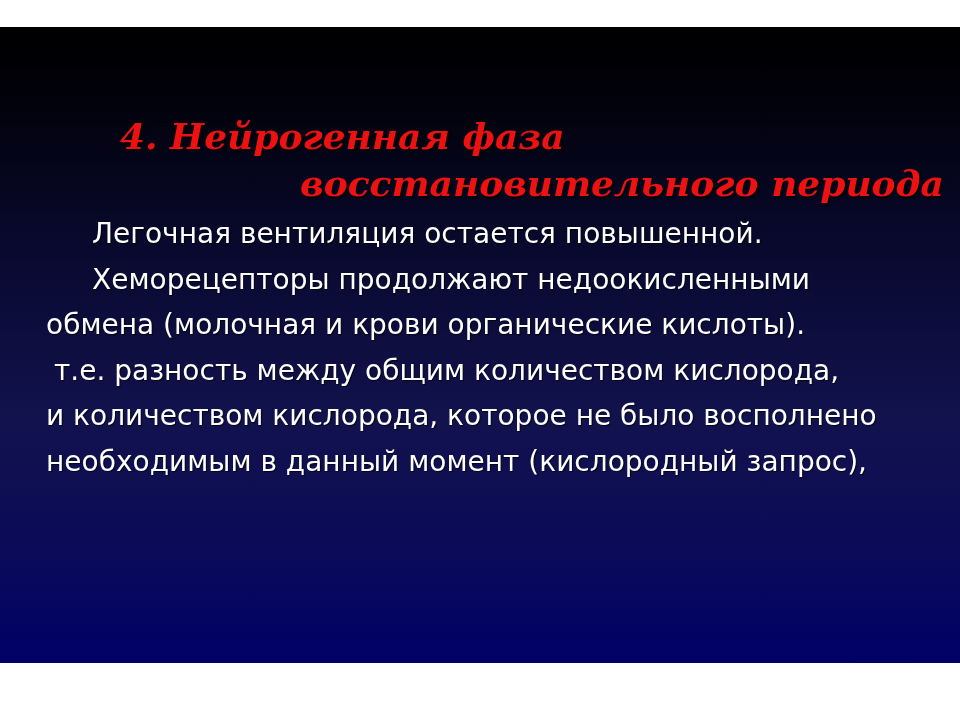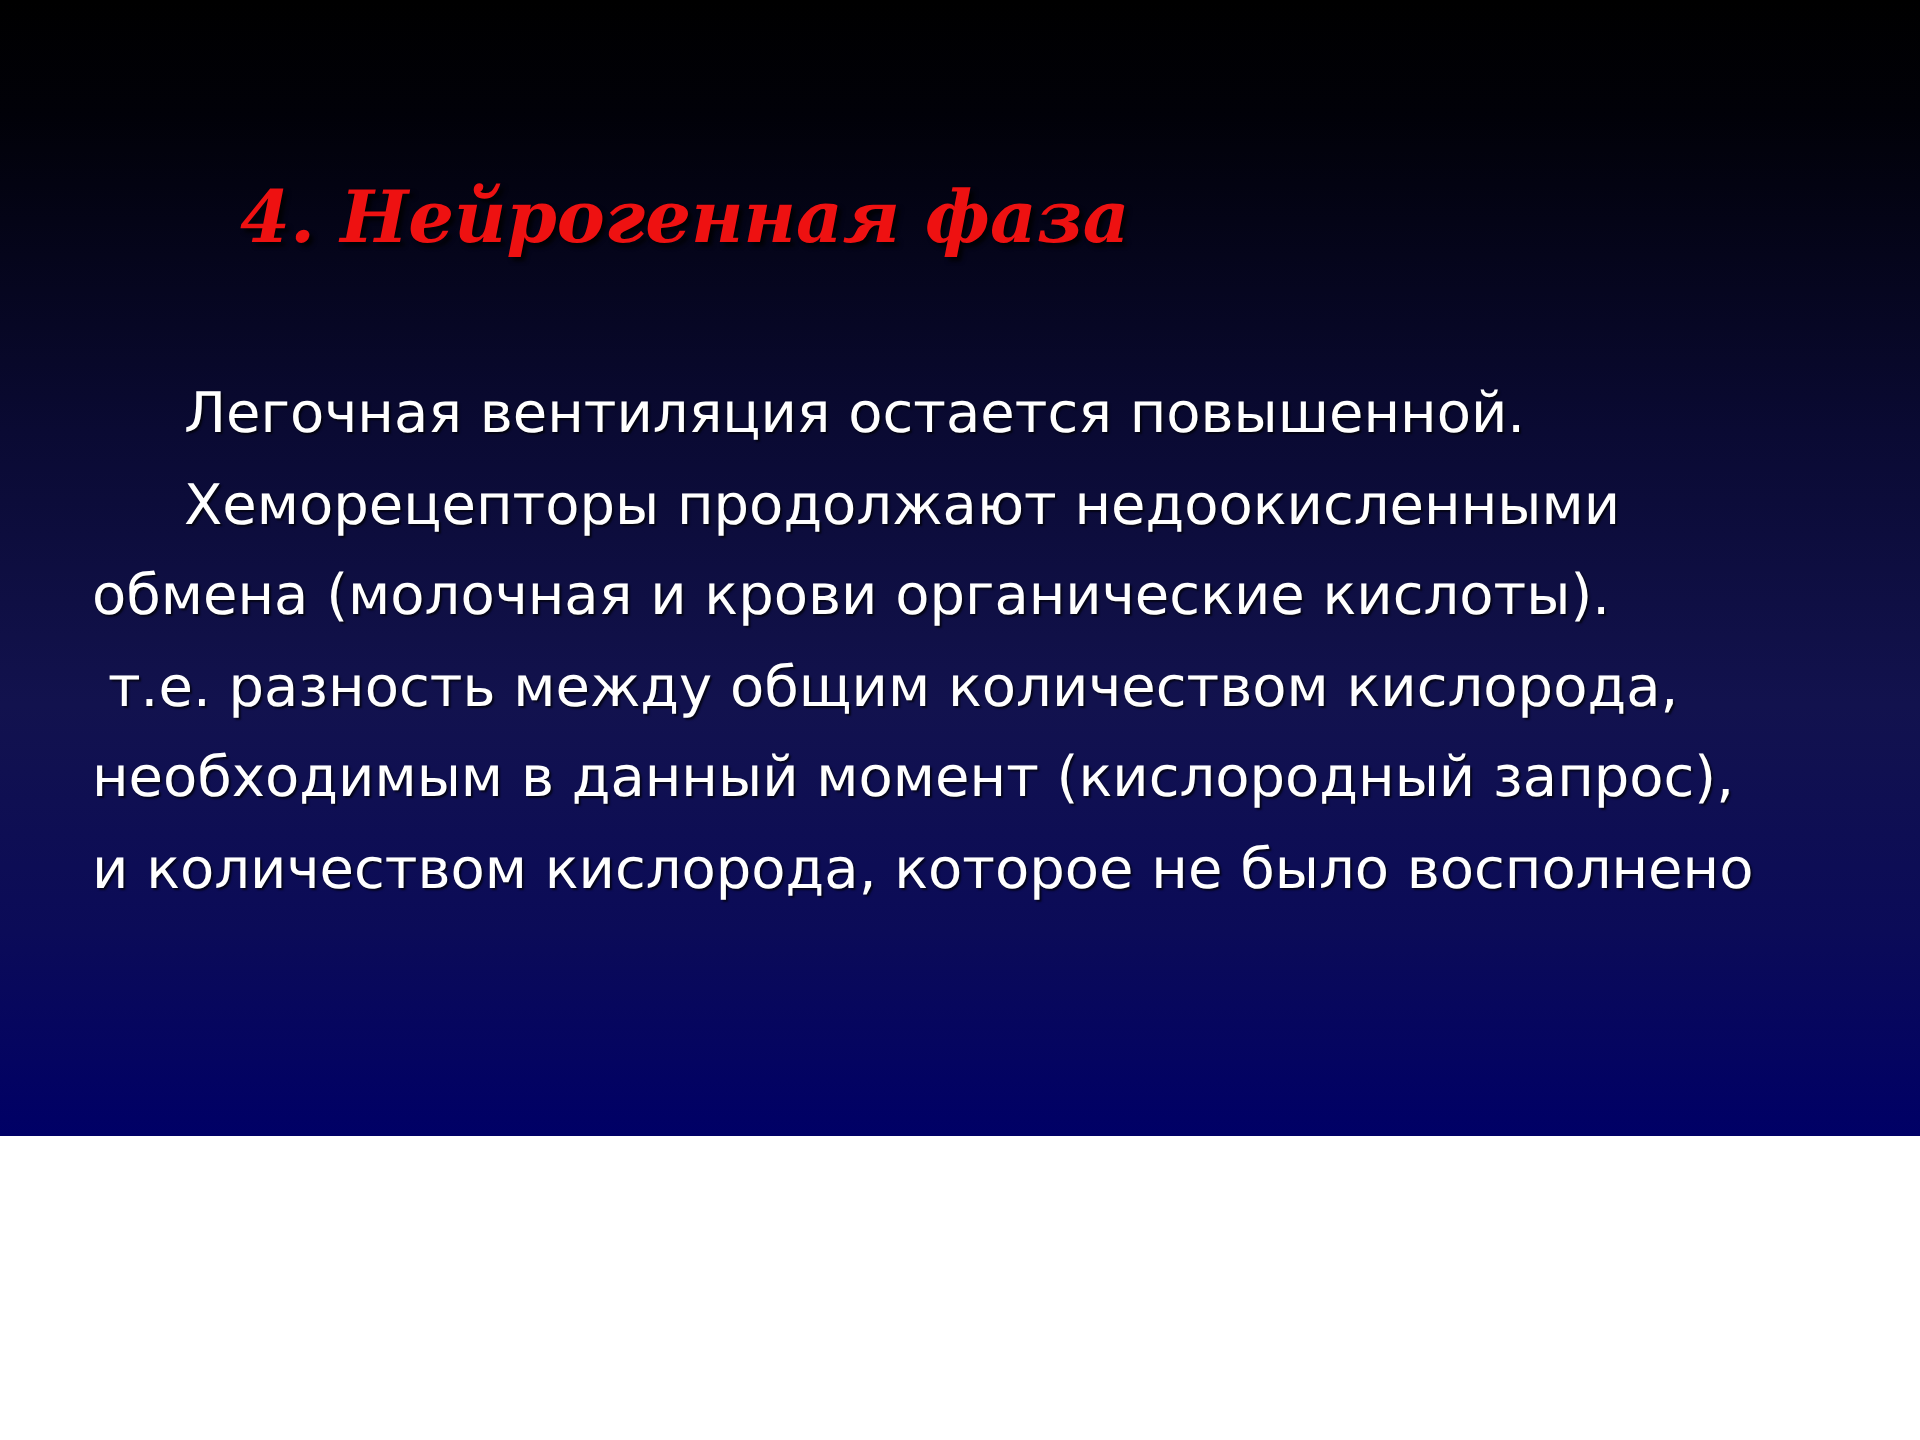--- a/index.html
+++ b/index.html
@@ -2,30 +2,31 @@
 <html><head>
 <meta charset="utf-8">
 <style>
   html, body {
     margin: 0;
     padding: 0;
   }
   .slide {
     position: relative;
     width: 960px;
-    height: 568px;
+    height: 636px;
     overflow: hidden;
     background: linear-gradient(180deg,
       #000000 0%,
       #010108 10%,
       #0a0a33 38%,
       #12124e 62%,
       #0b0b58 82%,
       #000066 100%);
     font-family: "DejaVu Sans", sans-serif;
+    margin-top: 27px;
   }
   .title {
     position: absolute;
     left: 120px;
     top: 86px;
     margin: 0;
     font-family: "DejaVu Serif", serif;
     font-style: italic;
     font-weight: bold;
     font-size: 36px;
@@ -73,29 +74,30 @@
   }
   .home-btn svg { display: block; }
 </style>
 </head>
 <body>
 
 <div class="slide">
 
   <h1 class="title">
     <span class="t1">4. Нейрогенная фаза</span>
+    <span class="t2">восстановительного периода</span>
   </h1>
 
   <div class="body">
     <p class="indent1">Легочная вентиляция остается повышенной.</p>
     <p class="indent1">Хеморецепторы продолжают недоокисленными</p>
     <p>обмена (молочная и крови органические кислоты).</p>
     <p class="indent2">т.е. разность между общим количеством кислорода,</p>
+    <p>и количеством кислорода, которое не было восполнено</p>
     <p>необходимым в данный момент (кислородный запрос),</p>
-    <p>и количеством кислорода, которое не было восполнено</p>
   </div>
 
   <button class="home-btn" aria-label="home">
     <svg width="44" height="36" viewBox="0 0 44 36">
       <polygon points="22,2 41,19 3,19" fill="#04044a"></polygon>
       <rect x="31" y="4" width="5" height="7" fill="#04044a"></rect>
       <rect x="9" y="18" width="26" height="16" fill="#04044a"></rect>
       <rect x="18" y="24" width="8" height="10" fill="#14147a"></rect>
     </svg>
   </button>

